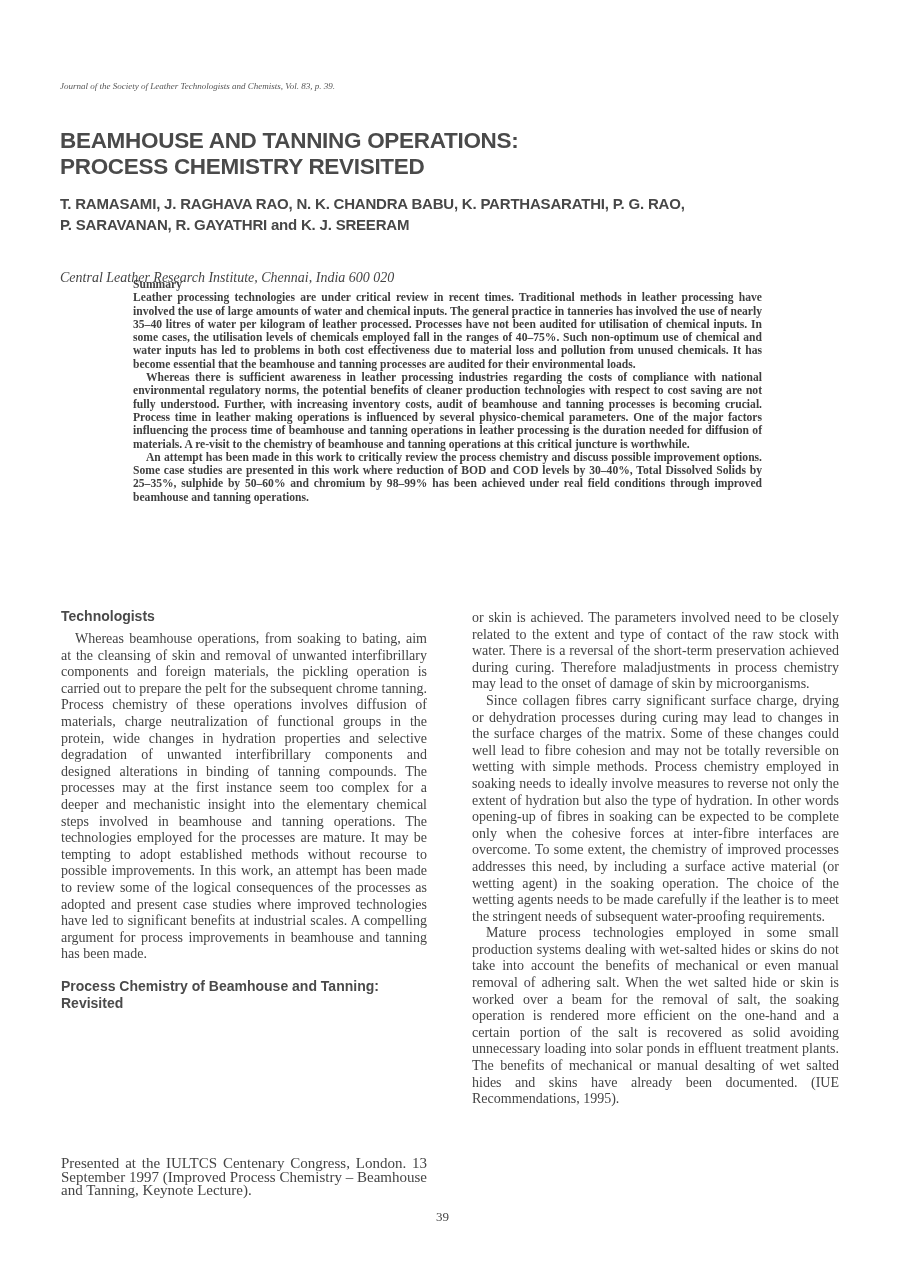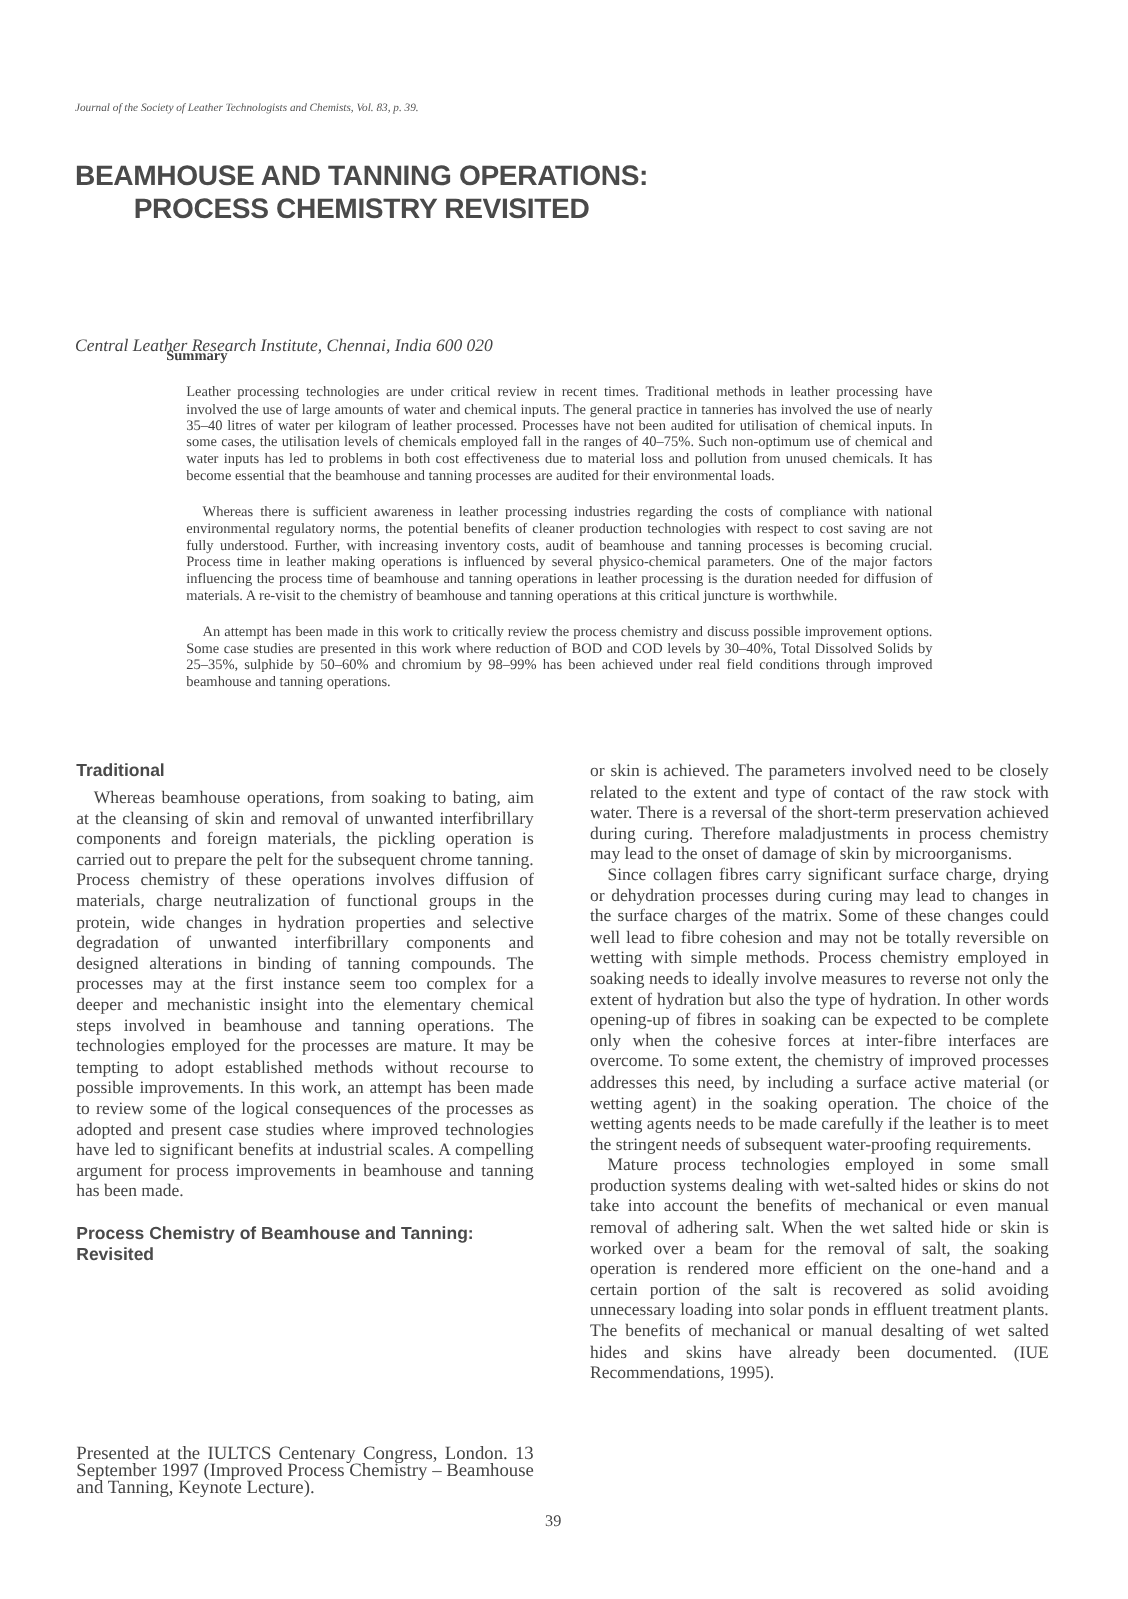--- a/index.html
+++ b/index.html
@@ -1,26 +1,26 @@
 <!DOCTYPE html>
 <html><head>
 <meta charset="utf-8">
 <style>
   html, body { margin: 0; padding: 0; background: #ffffff; }
   body { width: 902px; height: 1279px; position: relative; overflow: hidden; color: #3a3a3a; }
   .page { position: absolute; left: 0; top: 0; width: 878px; height: 1279px; }
   .journal-line { position: absolute; left: 60px; top: 81px; font-family: "Liberation Serif", serif; font-style: italic; font-size: 9px; color: #555; }
-  .title { position: absolute; left: 60px; top: 128px; font-family: "Liberation Sans", sans-serif; font-weight: bold; font-size: 22.5px; line-height: 26px; color: #4a4a4a; letter-spacing: -0.3px; text-align: center; }
+  .title { position: absolute; left: 60px; top: 128px; font-family: "Liberation Sans", sans-serif; font-weight: bold; font-size: 22.5px; line-height: 26px; color: #4a4a4a; letter-spacing: -0.3px; }
   .title div { white-space: nowrap; }
   .authors { position: absolute; left: 60px; top: 193px; font-family: "Liberation Sans", sans-serif; font-weight: bold; font-size: 15px; line-height: 21px; color: #474747; letter-spacing: -0.2px; }
   .authors div { white-space: nowrap; }
   .affiliation { position: absolute; left: 60px; top: 234px; font-family: "Liberation Serif", serif; font-style: italic; font-size: 14px; color: #444; margin-top: 36px; }
   .summary { position: absolute; left: 133px; top: 278px; width: 629px; font-family: "Liberation Serif", serif; font-size: 11.6px; line-height: 13.3px; color: #3f3f3f; text-align: justify; }
   .summary-heading { font-weight: bold; font-size: 11.6px; margin-bottom: 0; }
-  .summary p { margin: 16px; text-indent: 0; }
+  .summary p { margin: 0; text-indent: 0; font-weight: bold; }
   .summary p.indent { text-indent: 13px; }
   .col { position: absolute; width: 366px; font-family: "Liberation Serif", serif; font-size: 14px; line-height: 16.6px; color: #444; text-align: justify; }
   .col-left { left: 61px; top: 608px; }
   .col-right { left: 472px; top: 610px; width: 367px; }
   .section-heading { font-family: "Liberation Sans", sans-serif; font-weight: bold; font-size: 14px; line-height: 17px; color: #4a4a4a; text-align: left; margin: 0 0 6px 0; }
   .sub-heading { font-family: "Liberation Serif", serif; font-weight: bold; font-size: 14px; line-height: 17px; color: #4a4a4a; margin: 10px 0 6px 0; }
   .col p { margin: 0; }
   .col p.indent { text-indent: 14px; }
   .gap { height: 15px; }
   .footnote { position: absolute; left: 61px; top: 1157px; width: 366px; font-family: "Liberation Serif", serif; font-size: 15px; line-height: 13.5px; color: #444; text-align: justify; }
@@ -31,32 +31,36 @@
 
 <div class="page">
 
   <div class="journal-line">Journal of the Society of Leather Technologists and Chemists, Vol. 83, p. 39.</div>
 
   <div class="title">
     <div>BEAMHOUSE AND TANNING OPERATIONS:</div>
     <div>PROCESS CHEMISTRY REVISITED</div>
   </div>
 
+  <div class="authors">
+    <div>T. RAMASAMI, J. RAGHAVA RAO, N. K. CHANDRA BABU, K. PARTHASARATHI, P. G. RAO,</div>
+    <div>P. SARAVANAN, R. GAYATHRI and K. J. SREERAM</div>
+  </div>
 
   <div class="affiliation">Central Leather Research Institute, Chennai, India 600 020</div>
 
   <div class="summary">
     <div class="summary-heading">Summary</div>
     <p>Leather processing technologies are under critical review in recent times. Traditional methods in leather processing have involved the use of large amounts of water and chemical inputs. The general practice in tanneries has involved the use of nearly 35–40 litres of water per kilogram of leather processed. Processes have not been audited for utilisation of chemical inputs. In some cases, the utilisation levels of chemicals employed fall in the ranges of 40–75%. Such non-optimum use of chemical and water inputs has led to problems in both cost effectiveness due to material loss and pollution from unused chemicals. It has become essential that the beamhouse and tanning processes are audited for their environmental loads.</p>
     <p class="indent">Whereas there is sufficient awareness in leather processing industries regarding the costs of compliance with national environmental regulatory norms, the potential benefits of cleaner production technologies with respect to cost saving are not fully understood. Further, with increasing inventory costs, audit of beamhouse and tanning processes is becoming crucial. Process time in leather making operations is influenced by several physico-chemical parameters. One of the major factors influencing the process time of beamhouse and tanning operations in leather processing is the duration needed for diffusion of materials. A re-visit to the chemistry of beamhouse and tanning operations at this critical juncture is worthwhile.</p>
     <p class="indent">An attempt has been made in this work to critically review the process chemistry and discuss possible improvement options. Some case studies are presented in this work where reduction of BOD and COD levels by 30–40%, Total Dissolved Solids by 25–35%, sulphide by 50–60% and chromium by 98–99% has been achieved under real field conditions through improved beamhouse and tanning operations.</p>
   </div>
 
   <div class="col col-left">
-    <div class="section-heading">Traditional</div>
+    <div class="section-heading">Technologists</div>
     <p class="indent">Whereas beamhouse operations, from soaking to bating, aim at the cleansing of skin and removal of unwanted interfibrillary components and foreign materials, the pickling operation is carried out to prepare the pelt for the subsequent chrome tanning. Process chemistry of these operations involves diffusion of materials, charge neutralization of functional groups in the protein, wide changes in hydration properties and selective degradation of unwanted interfibrillary components and designed alterations in binding of tanning compounds. The processes may at the first instance seem too complex for a deeper and mechanistic insight into the elementary chemical steps involved in beamhouse and tanning operations. The technologies employed for the processes are mature. It may be tempting to adopt established methods without recourse to possible improvements. In this work, an attempt has been made to review some of the logical consequences of the processes as adopted and present case studies where improved technologies have led to significant benefits at industrial scales. A compelling argument for process improvements in beamhouse and tanning has been made.</p>
     <div class="gap"></div>
     <div class="section-heading">Process Chemistry of Beamhouse and Tanning: Revisited</div>
   </div>
 
   <div class="col col-right">
     <p>or skin is achieved. The parameters involved need to be closely related to the extent and type of contact of the raw stock with water. There is a reversal of the short-term preservation achieved during curing. Therefore maladjustments in process chemistry may lead to the onset of damage of skin by microorganisms.</p>
     <p class="indent">Since collagen fibres carry significant surface charge, drying or dehydration processes during curing may lead to changes in the surface charges of the matrix. Some of these changes could well lead to fibre cohesion and may not be totally reversible on wetting with simple methods. Process chemistry employed in soaking needs to ideally involve measures to reverse not only the extent of hydration but also the type of hydration. In other words opening-up of fibres in soaking can be expected to be complete only when the cohesive forces at inter-fibre interfaces are overcome. To some extent, the chemistry of improved processes addresses this need, by including a surface active material (or wetting agent) in the soaking operation. The choice of the wetting agents needs to be made carefully if the leather is to meet the stringent needs of subsequent water-proofing requirements.</p>
     <p class="indent">Mature process technologies employed in some small production systems dealing with wet-salted hides or skins do not take into account the benefits of mechanical or even manual removal of adhering salt. When the wet salted hide or skin is worked over a beam for the removal of salt, the soaking operation is rendered more efficient on the one-hand and a certain portion of the salt is recovered as solid avoiding unnecessary loading into solar ponds in effluent treatment plants. The benefits of mechanical or manual desalting of wet salted hides and skins have already been documented. (IUE Recommendations, 1995).</p>
   </div>

